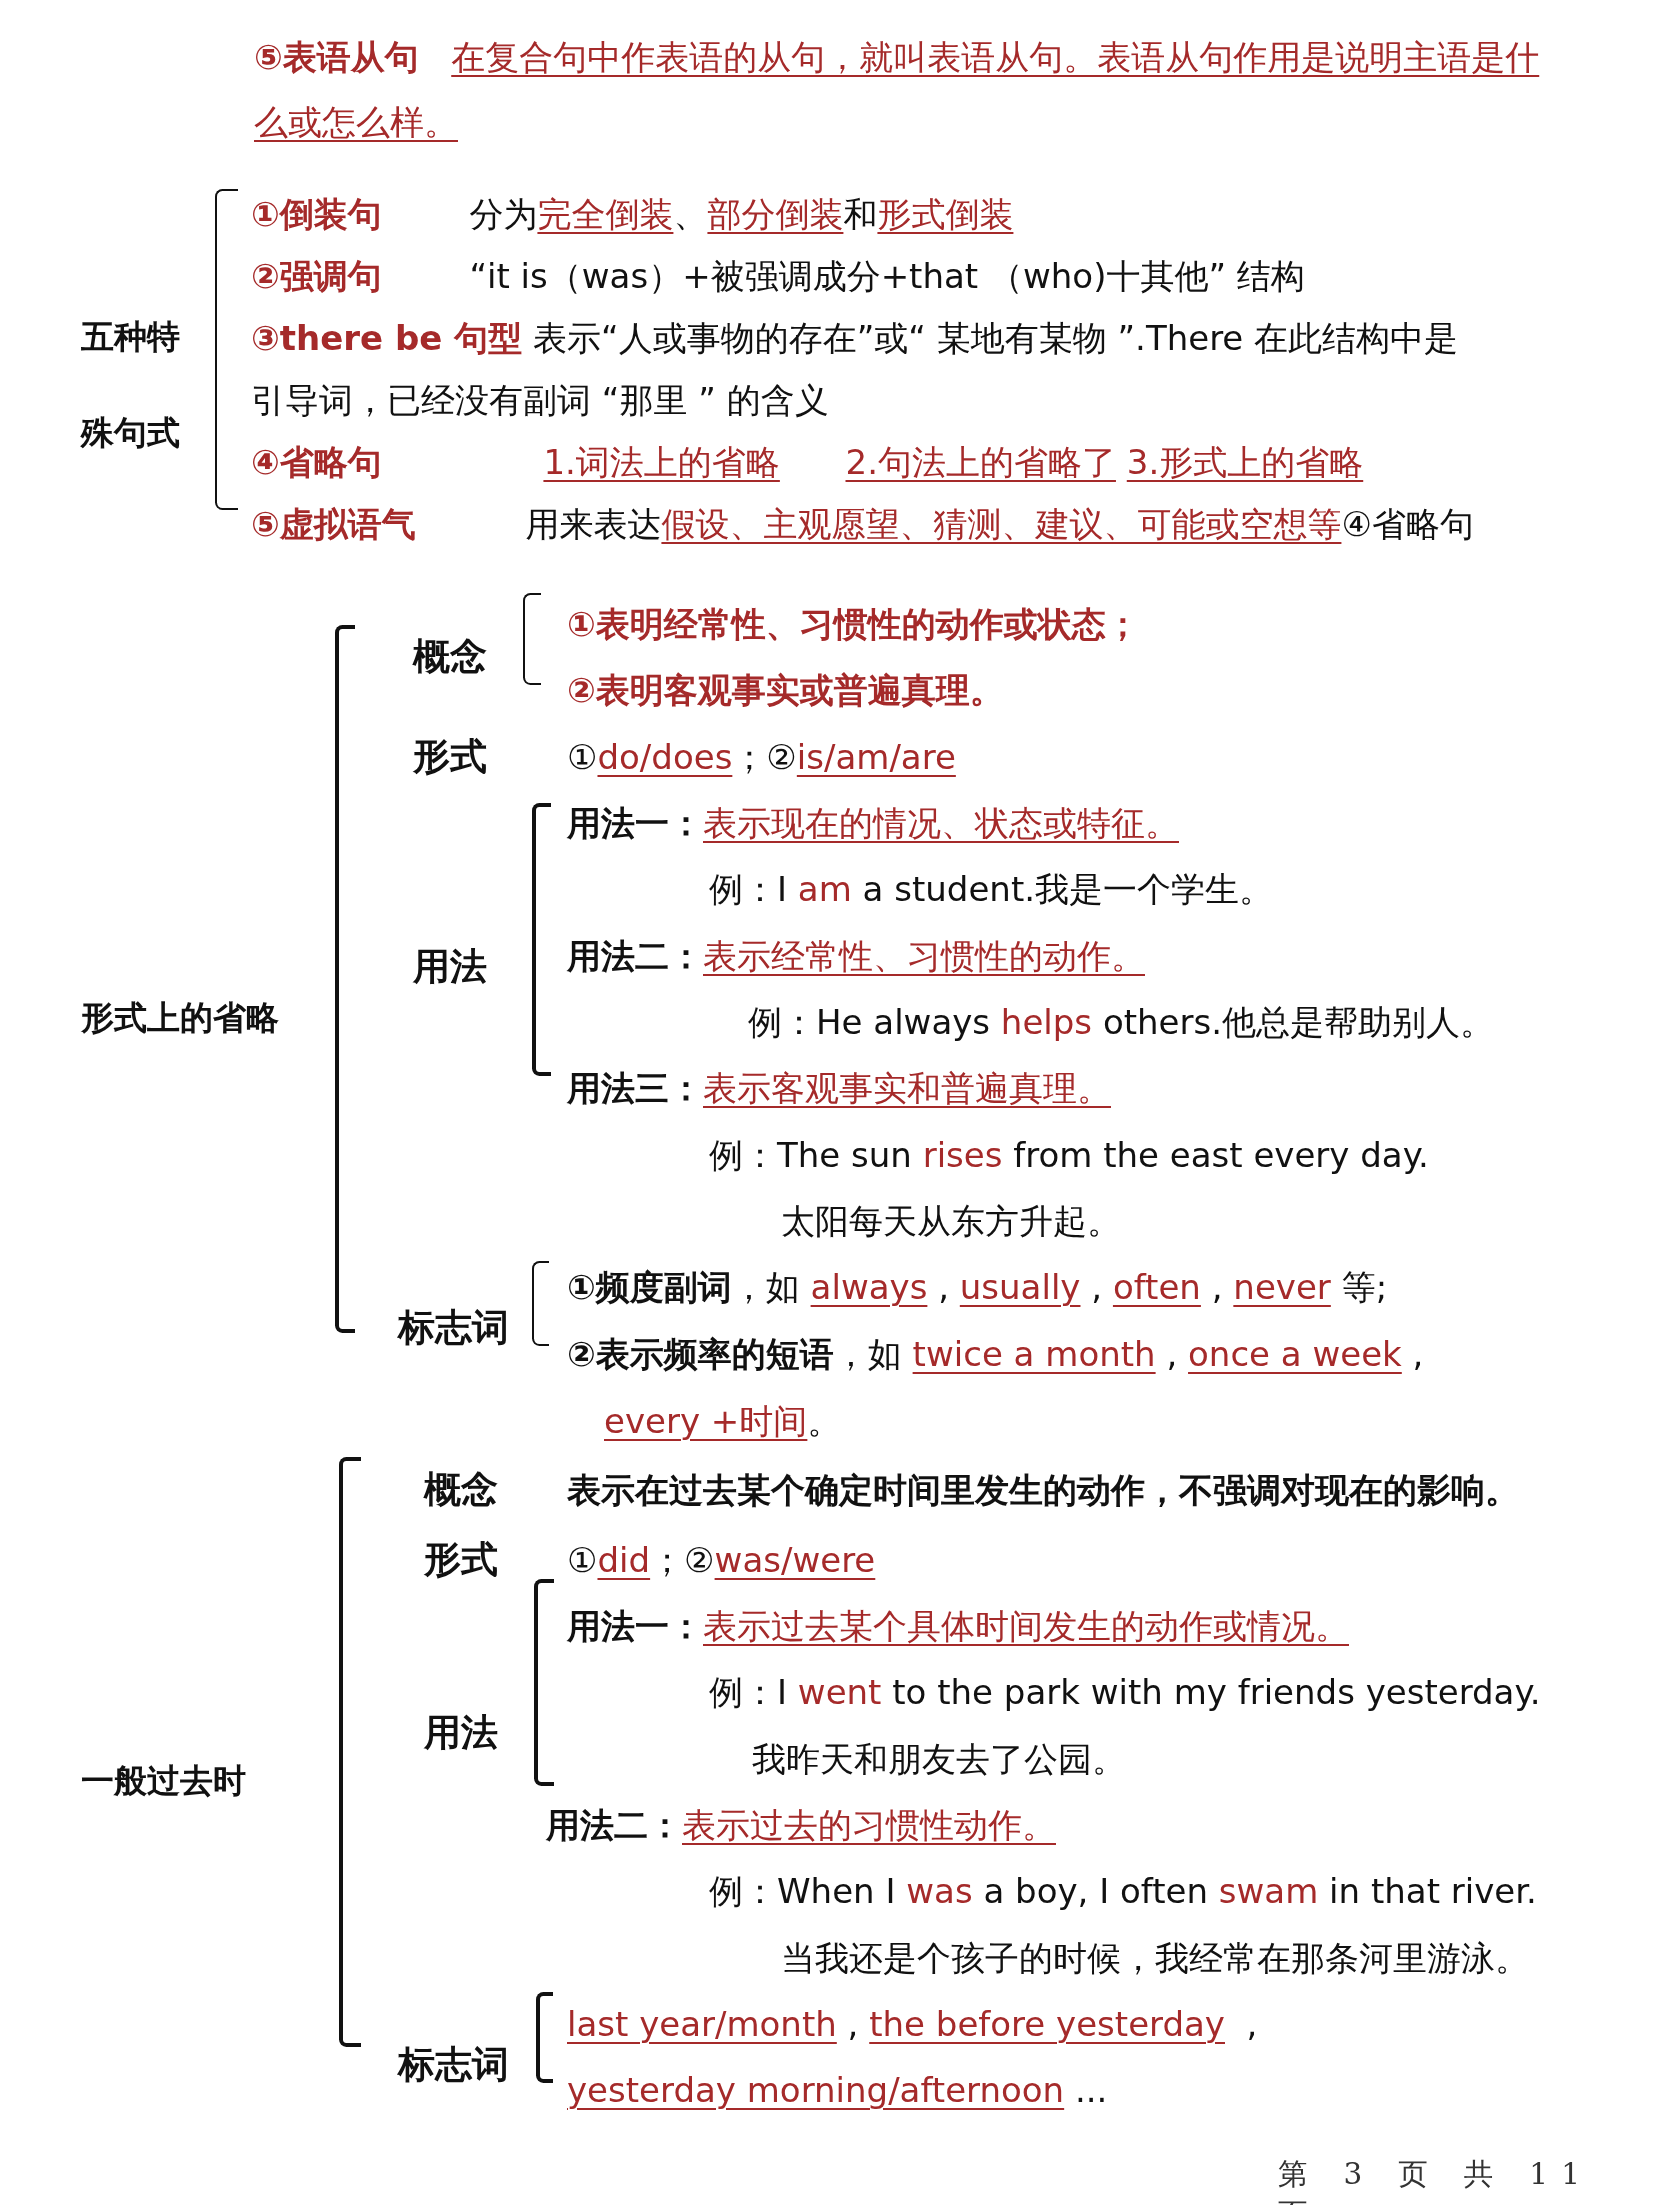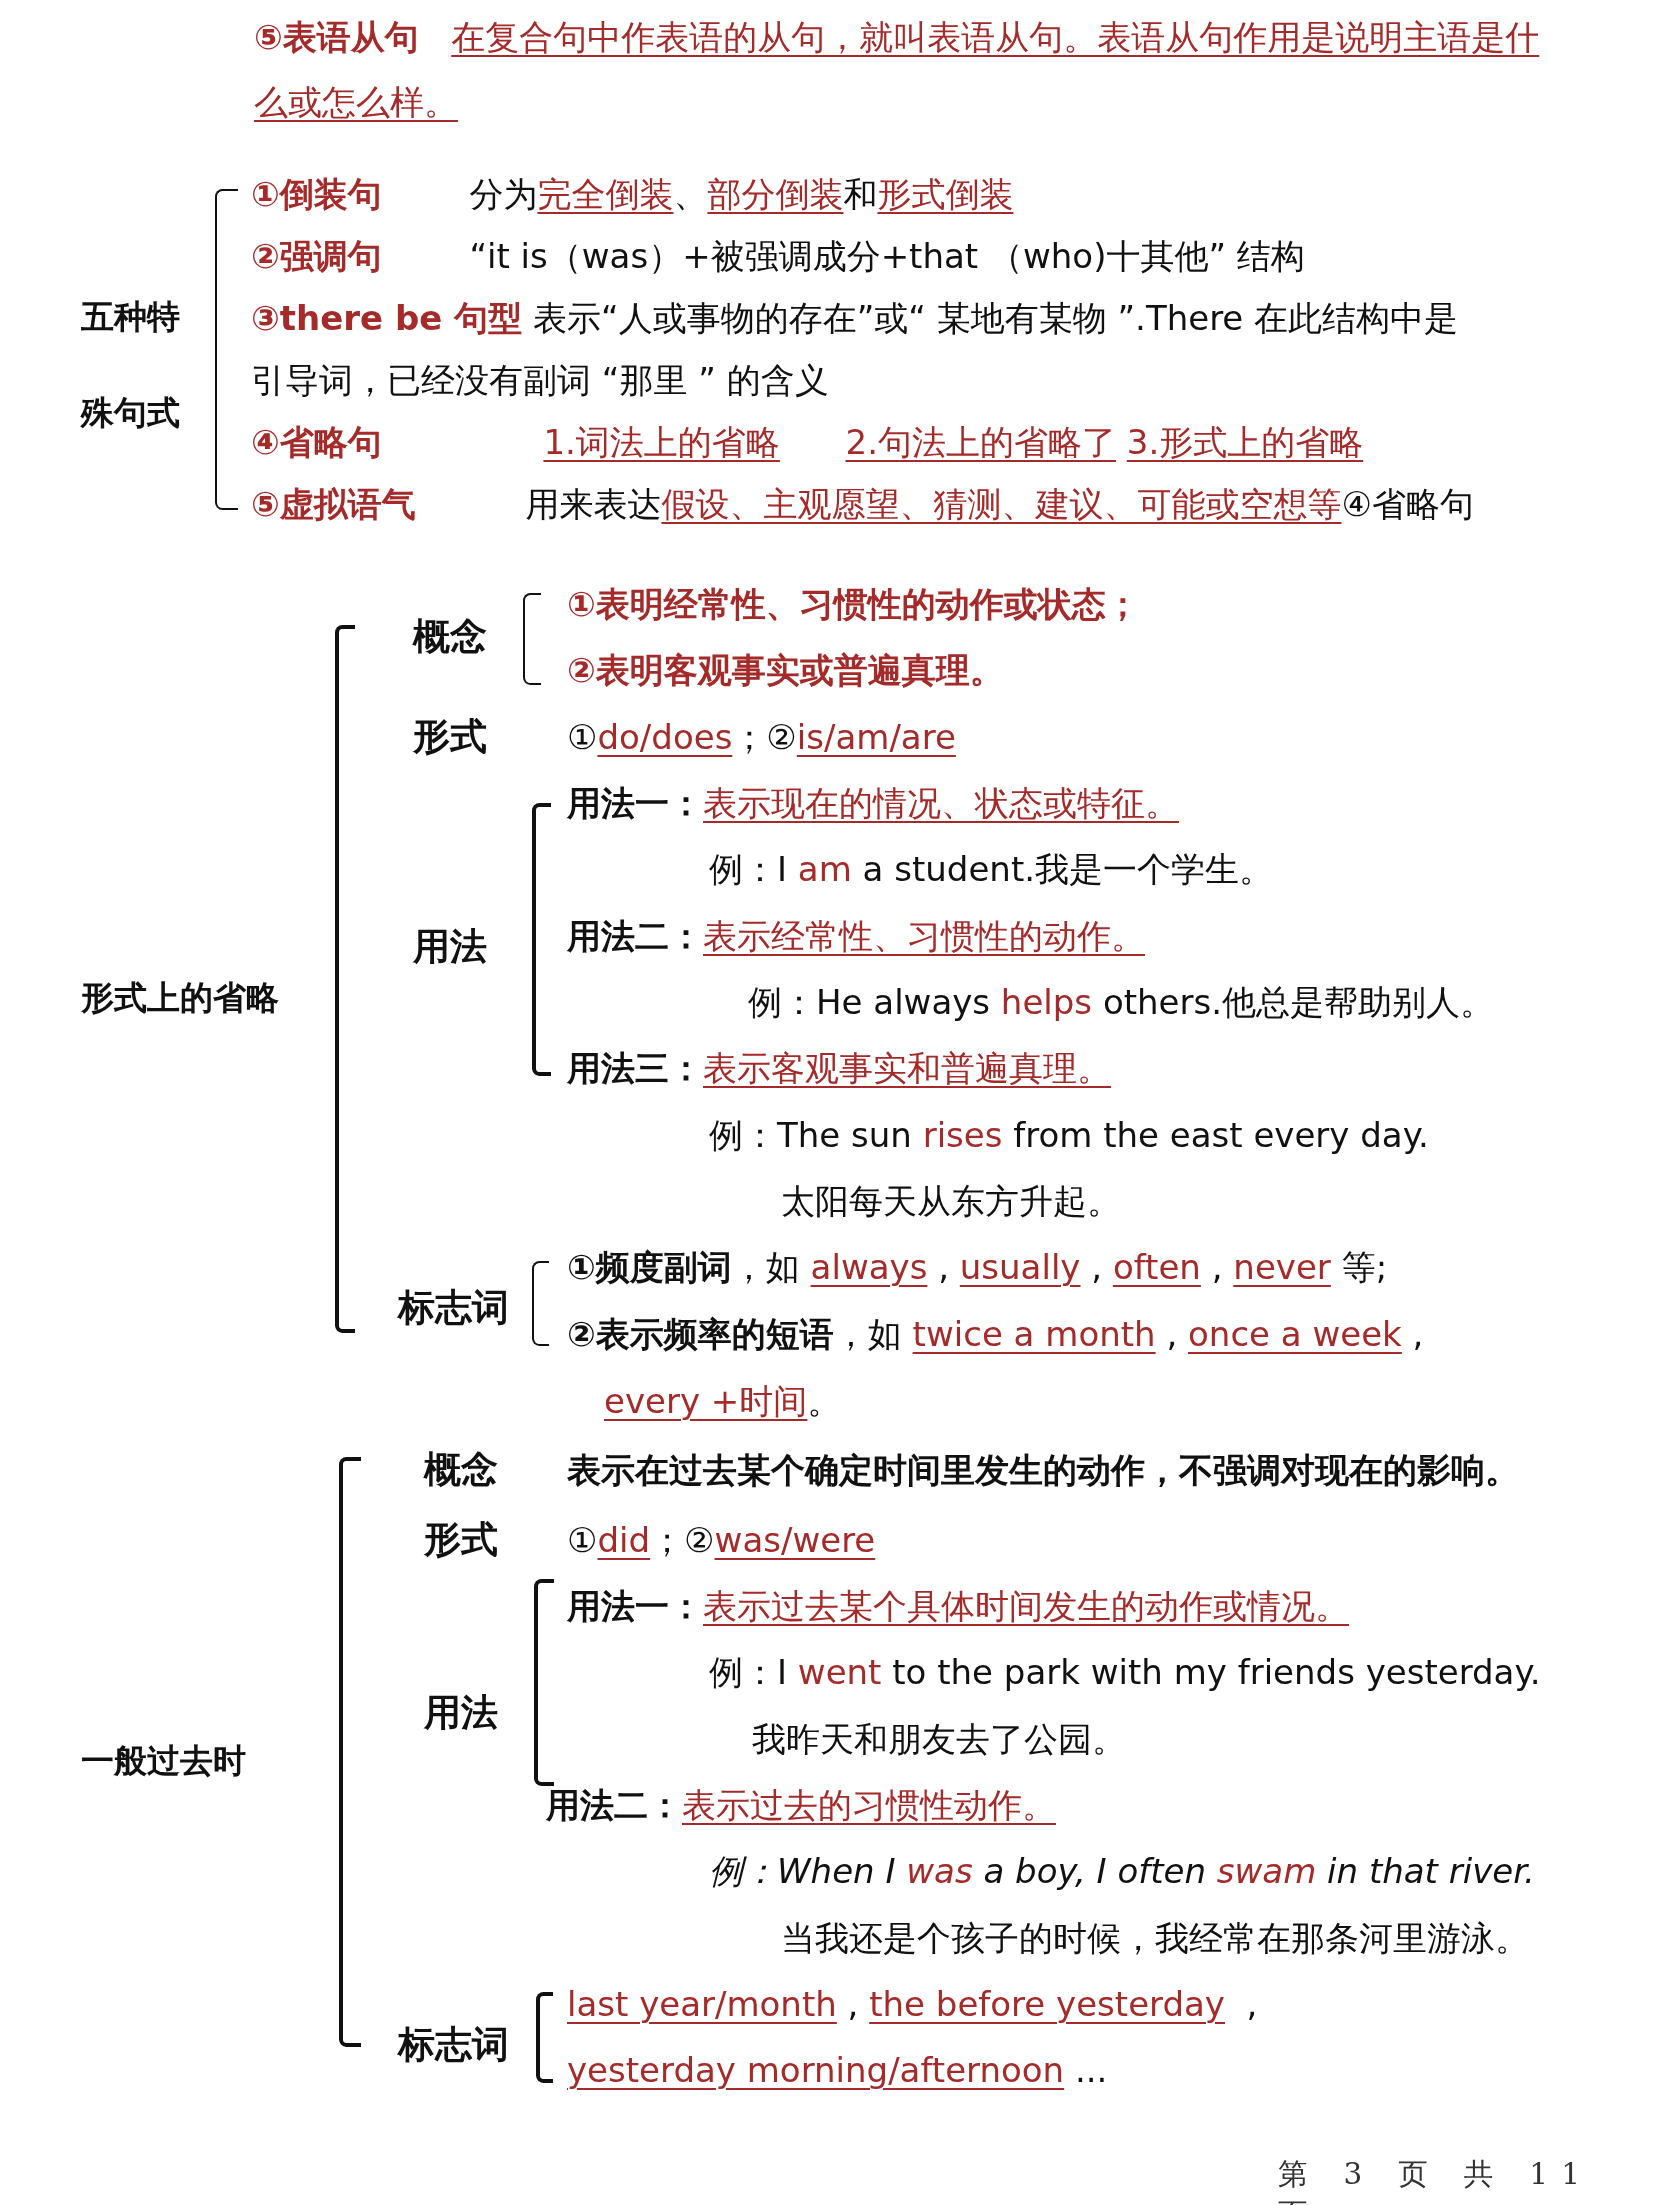--- a/index.html
+++ b/index.html
@@ -1,18 +1,18 @@
 <!DOCTYPE html>
 <html style="font-size:11.8px"><head>
 <meta charset="utf-8">
 <style>
   html, body { margin:0; padding:0; background:#ffffff; }
   body { width:1654px; height:2205px; position:relative; overflow:hidden;
          font-family:"DejaVu Sans", "Liberation Sans", sans-serif; color:#111; }
-  .ln { position:absolute; white-space:nowrap; font-size:34px; line-height:44px; }
+  .ln { position:absolute; white-space:nowrap; font-size:34px; line-height:44px;margin-top:20px; }
   .red { color:#a52a2a; }
   .u { text-decoration:underline; text-decoration-color:#a52a2a; text-decoration-thickness:2.2px; text-underline-offset:5.9px; }
   .b { font-weight:bold; }
   .big { font-size:33px; font-weight:bold; }
   .lab { font-size:37px; font-weight:bold; }
   .brk { position:absolute; border:4.4px solid #111; border-right:none; border-radius:7.4px 0 0 7.4px; }
   .brk.thin { border-width:2.2px; }
   .footer { position:absolute; font-family:"DejaVu Serif", serif; font-size:29.5px; color:#333; letter-spacing:13.3px; }
 </style>
 </head>
@@ -102,21 +102,21 @@
   <span>①</span><span class="red u">did</span><span>；</span><span>②</span><span class="red u">was/were</span>
 </div>
 
 <div class="ln lab" style="left:424px;top:1691px;">用法</div>
 <div class="brk" style="left:534px;top:1579px;width:16px;height:199px;"></div>
 
 <div class="ln" style="left:567px;top:1584px;"><span class="b">用法一：</span><span class="red u">表示过去某个具体时间发生的动作或情况。</span></div>
 <div class="ln" style="left:709px;top:1650px;"><span>例：I </span><span class="red">went</span><span> to the park with my friends yesterday.</span></div>
 <div class="ln" style="left:752px;top:1717px;">我昨天和朋友去了公园。</div>
 <div class="ln" style="left:546px;top:1783px;"><span class="b">用法二：</span><span class="red u">表示过去的习惯性动作。</span></div>
-<div class="ln" style="left:709px;top:1849px;font-style:italic;"><span>例：When I </span><span class="red">was</span><span> a boy, I often </span><span class="red">swam</span><span> in that river.</span></div>
+<div class="ln" style="left:709px;top:1849px;"><span>例：When I </span><span class="red">was</span><span> a boy, I often </span><span class="red">swam</span><span> in that river.</span></div>
 <div class="ln" style="left:781px;top:1916px;">当我还是个孩子的时候，我经常在那条河里游泳。</div>
 
 <div class="ln lab" style="left:398px;top:2023px;">标志词</div>
 <div class="brk" style="left:536px;top:1992px;width:13.3px;height:83px;"></div>
 <div class="ln" style="left:567px;top:1982px;"><span class="red u">last year/month</span> , <span class="red u">the before yesterday</span> &nbsp;,</div>
 <div class="ln" style="left:567px;top:2048px;"><span class="red u">yesterday morning/afternoon</span> <span>...</span></div>
 
 <div class="footer" style="left:1278px;top:2155px;">第 3 页 共 11 页</div>
 
 

